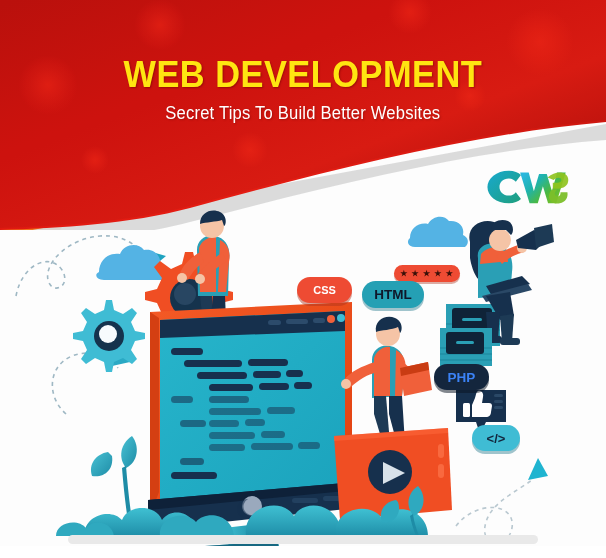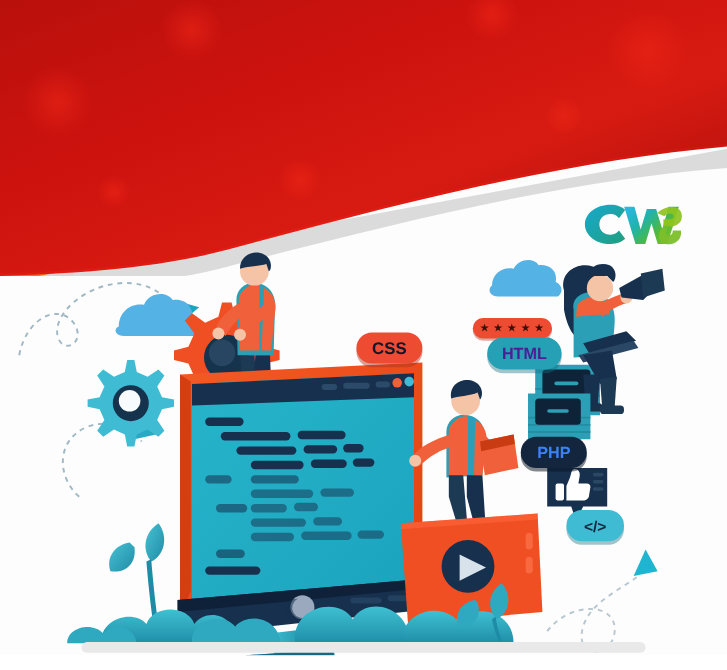--- a/index.html
+++ b/index.html
@@ -29,23 +29,23 @@
 
   
   .ground { position:absolute; left:68px; top:535px; width:470px; height:9px;
             background:#e9e9e9; border-radius:5px; }
   .ground2 { position:absolute; left:0px; top:546px; width:606px; height:12px; background:#ffffff; }
 
   
   .badge { position:absolute; display:flex; align-items:center; justify-content:center;
            font-weight:bold; color:#fff; border-radius:50px; }
   .badge-css { left:297px; top:277px; width:55px; height:26px; background:#ee4b33;
-               font-size:14px; color:#0f172a; box-shadow:0 3px 0 rgba(170,50,30,.45); }
+               font-size:11px; color:#ffffff; box-shadow:0 3px 0 rgba(170,50,30,.45); }
   .badge-html{ left:362px; top:281px; width:62px; height:27px; background:#25a0b4;
-               font-size:13.5px; color:#4c1d95; box-shadow:0 3px 0 rgba(20,110,130,.4);margin-left:44px; }
+               font-size:13.5px; color:#0f172a; box-shadow:0 3px 0 rgba(20,110,130,.4); }
   .badge-php { left:434px; top:364px; width:55px; height:26px; background:#14263d;
                font-size:13.5px; color:#3b82f6; box-shadow:0 3px 0 rgba(8,18,32,.5); }
   .badge-code{ left:472px; top:425px; width:48px; height:26px; background:#3fbcd4;
                font-size:13px; color:#12263d; box-shadow:0 3px 0 rgba(20,110,130,.4); }
   .badge-stars{ left:394px; top:265px; width:66px; height:17px; background:#ee4b33;
                border-radius:9px; font-size:8px; color:#3a1008; letter-spacing:1px;
                box-shadow:0 2px 0 rgba(170,50,30,.4); }
 </style>
 </head>
 <body>
@@ -85,20 +85,24 @@
         <circle cx="160" cy="25" r="26" fill="url(#bok1)"></circle>
         <circle cx="410" cy="12" r="22" fill="url(#bok1)"></circle>
         <circle cx="540" cy="42" r="34" fill="url(#bok1)"></circle>
         <circle cx="250" cy="150" r="18" fill="url(#bok1)"></circle>
         <circle cx="470" cy="96" r="16" fill="url(#bok1)"></circle>
         <circle cx="95" cy="160" r="14" fill="url(#bok1)"></circle>
         <rect x="0" y="0" width="606" height="230" fill="#000" opacity="0.05"></rect>
       </g>
     </svg>
 
+    <div class="header-text">
+      <div class="hdr-title">WEB DEVELOPMENT</div>
+      <div class="hdr-sub">Secret Tips To Build Better Websites</div>
+    </div>
   </div>
 
   <svg class="logo" viewBox="0 0 200 92">
     <defs>
       <linearGradient id="lg" x1="0" y1="0.2" x2="1" y2="0.9">
         <stop offset="0%" stop-color="#2ab7dd"></stop>
         <stop offset="30%" stop-color="#1fb3ae"></stop>
         <stop offset="62%" stop-color="#4cb93f"></stop>
         <stop offset="100%" stop-color="#8fc320"></stop>
       </linearGradient>

